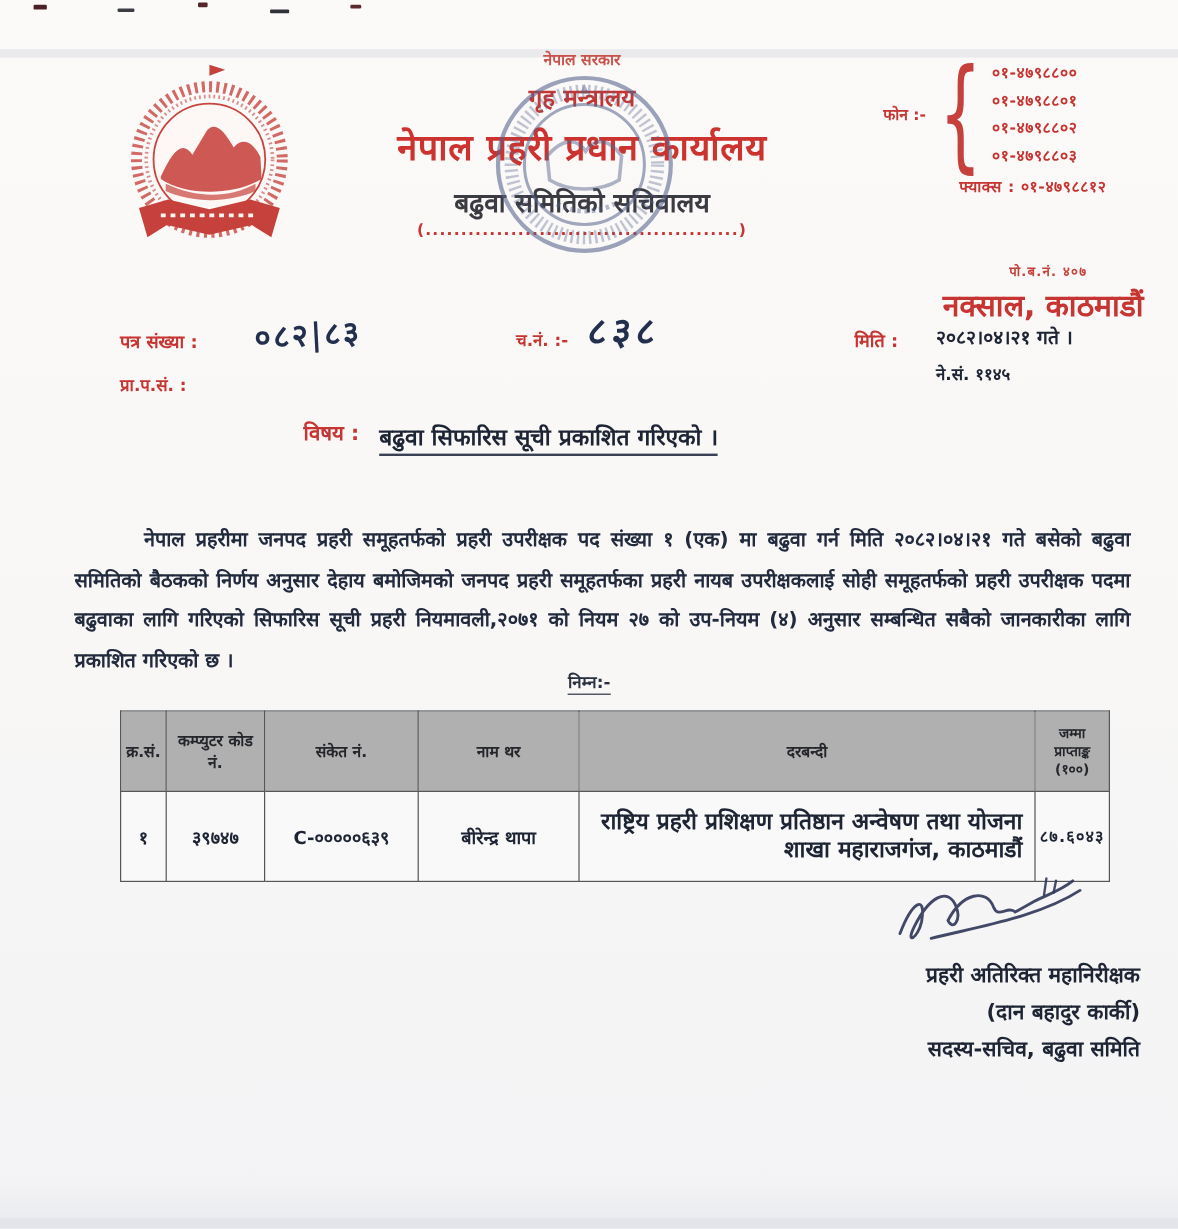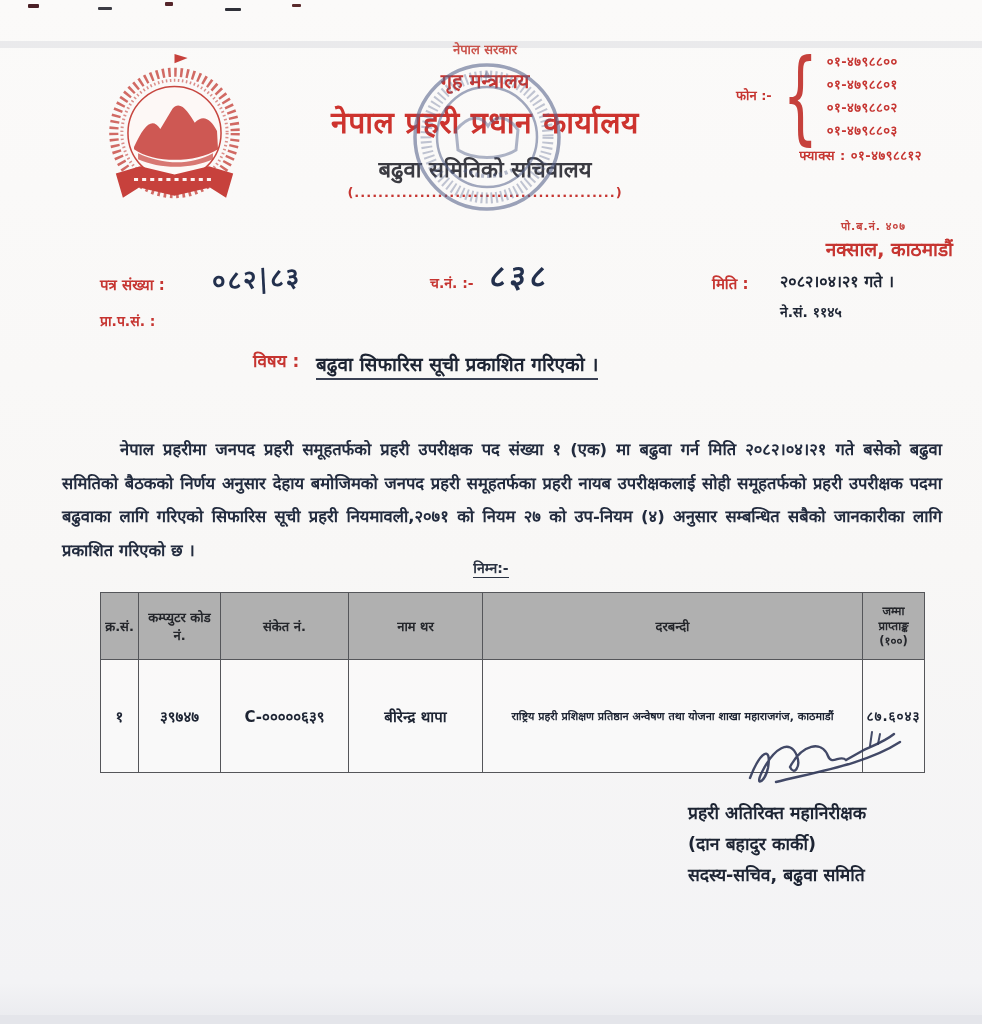--- a/index.html
+++ b/index.html
@@ -28,21 +28,21 @@
   #stamp{left:408px;top:58px;width:158px;height:158px;opacity:.78;}
 
   
   #phoneblock{right:8px;top:46px;width:238px;display:flex;align-items:flex-start;}
   .phone-label{font-size:13px;font-weight:bold;color:#c63531;margin-top:40px;white-space:nowrap;}
   .brace{font-size:102px;line-height:100px;color:#c6413c;transform:scaleX(.55);margin:0 -6px 0 -4px;font-weight:normal;}
   .phone-list{margin-top:4px;}
   .phone-list div{font-size:13px;font-weight:bold;color:#c63531;line-height:23px;letter-spacing:.5px;}
   #faxline{right:60px;top:146px;font-size:13px;font-weight:bold;color:#c63531;letter-spacing:.5px;}
   #pobox{right:76px;top:218px;font-size:11px;font-weight:bold;color:#c6413c;letter-spacing:1px;text-align:right;}
-  #address{right:29px;top:236px;font-size:19px;font-weight:bold;color:#c63531;}
+  #address{right:29px;top:236px;font-size:25px;font-weight:bold;color:#c63531;}
 
   
   .metalabel{font-size:15px;font-weight:bold;color:#c63531;}
   .hand{font-family:"DejaVu Serif",serif;color:#23304d;font-weight:bold;}
   #letterno-label{left:100px;top:274px;}
   #letterno{left:212px;top:260px;font-size:26px;transform:rotate(-3deg);letter-spacing:2px;}
   #dispatch-label{left:430px;top:273px;font-size:14px;}
   #dispatchno{left:490px;top:254px;font-size:31px;transform:skewX(-6deg);letter-spacing:4px;}
   #date-label{left:712px;top:273px;}
   #date-value{left:780px;top:270px;font-size:16px;font-weight:bold;}
@@ -60,28 +60,28 @@
   #list-label{left:0;top:558px;width:100%;text-align:center;font-size:14px;font-weight:bold;
     color:#2a3242;}
   #list-label span{border-bottom:1.5px solid #2a3242;padding-bottom:1px;}
 
   
   #rec-table{left:100px;top:592px;border-collapse:collapse;table-layout:fixed;width:824px;}
   #rec-table th,#rec-table td{border:1.2px solid #55565a;overflow:hidden;}
   #rec-table th{background:#b0b0b0;color:#24262b;font-size:13px;font-weight:bold;height:62px;padding:2px 3px;}
   #rec-table th.small{font-size:11.5px;line-height:15px;margin-top:18px;}
   #rec-table td{height:66px;font-size:15px;color:#1d2433;font-weight:600;text-align:center;background:rgba(255,255,255,.4);}
-  #rec-table td.left{text-align:center;padding:23px 10px;font-size:11px;line-height:23px;}
+  #rec-table td.left{text-align:right;padding:4px 10px;font-size:19px;line-height:23px;}
   #rec-table td.score{font-size:13.5px;letter-spacing:1px;}
   col.c1{width:38px;} col.c2{width:82px;} col.c3{width:128px;}
   col.c4{width:134px;} col.c5{width:380px;} col.c6{width:62px;}
 
   
   #sig-svg{left:742px;top:726px;width:180px;height:74px;}
-  #sig-block{left:688px;top:798px;width:262px;text-align:left;}
+  #sig-block{left:688px;top:798px;width:262px;text-align:right;}
   #sig-block div{font-size:17.5px;font-weight:bold;color:#1d2433;line-height:31px;}
 </style>
 </head>
 <body>
 
 <div id="page">
 
   <div class="scanband"></div>
   <div class="speck" style="left:28px;top:4px;width:11px;height:4px;background:#4a2026;"></div>
   <div class="speck" style="left:98px;top:7px;width:14px;height:3px;background:#3c3c44;"></div>

